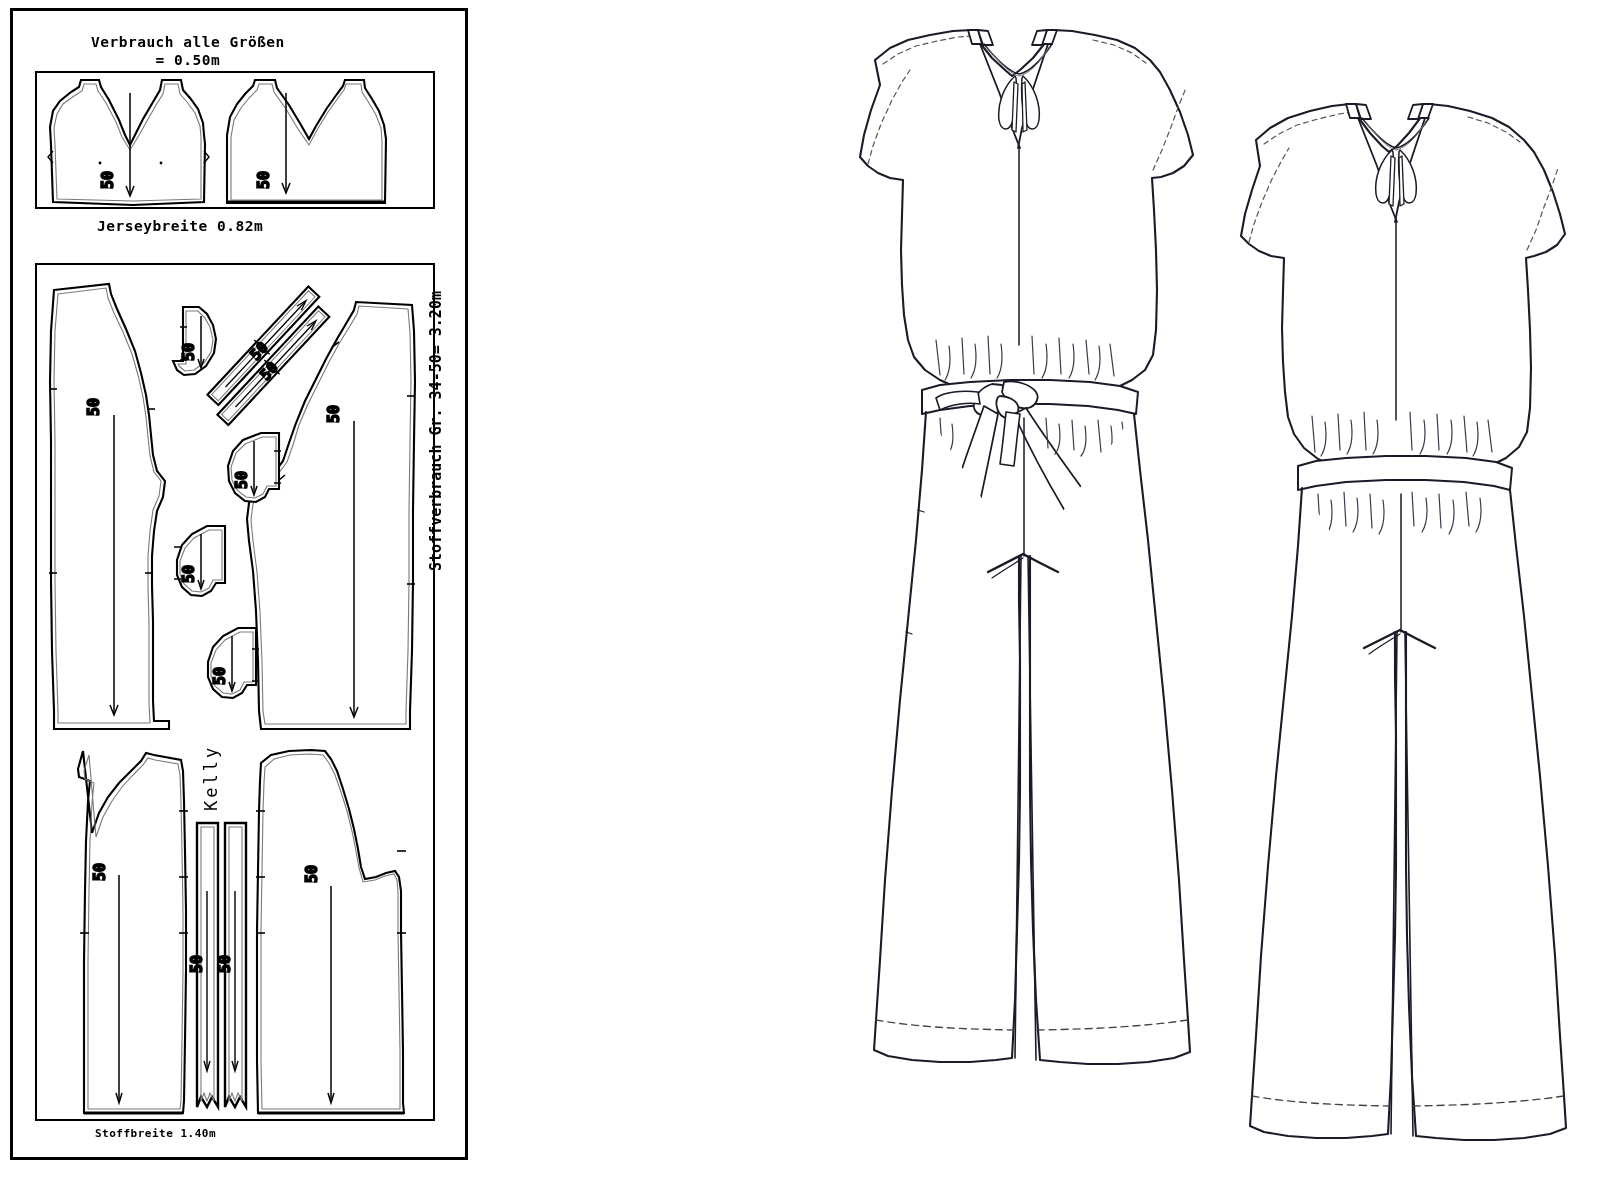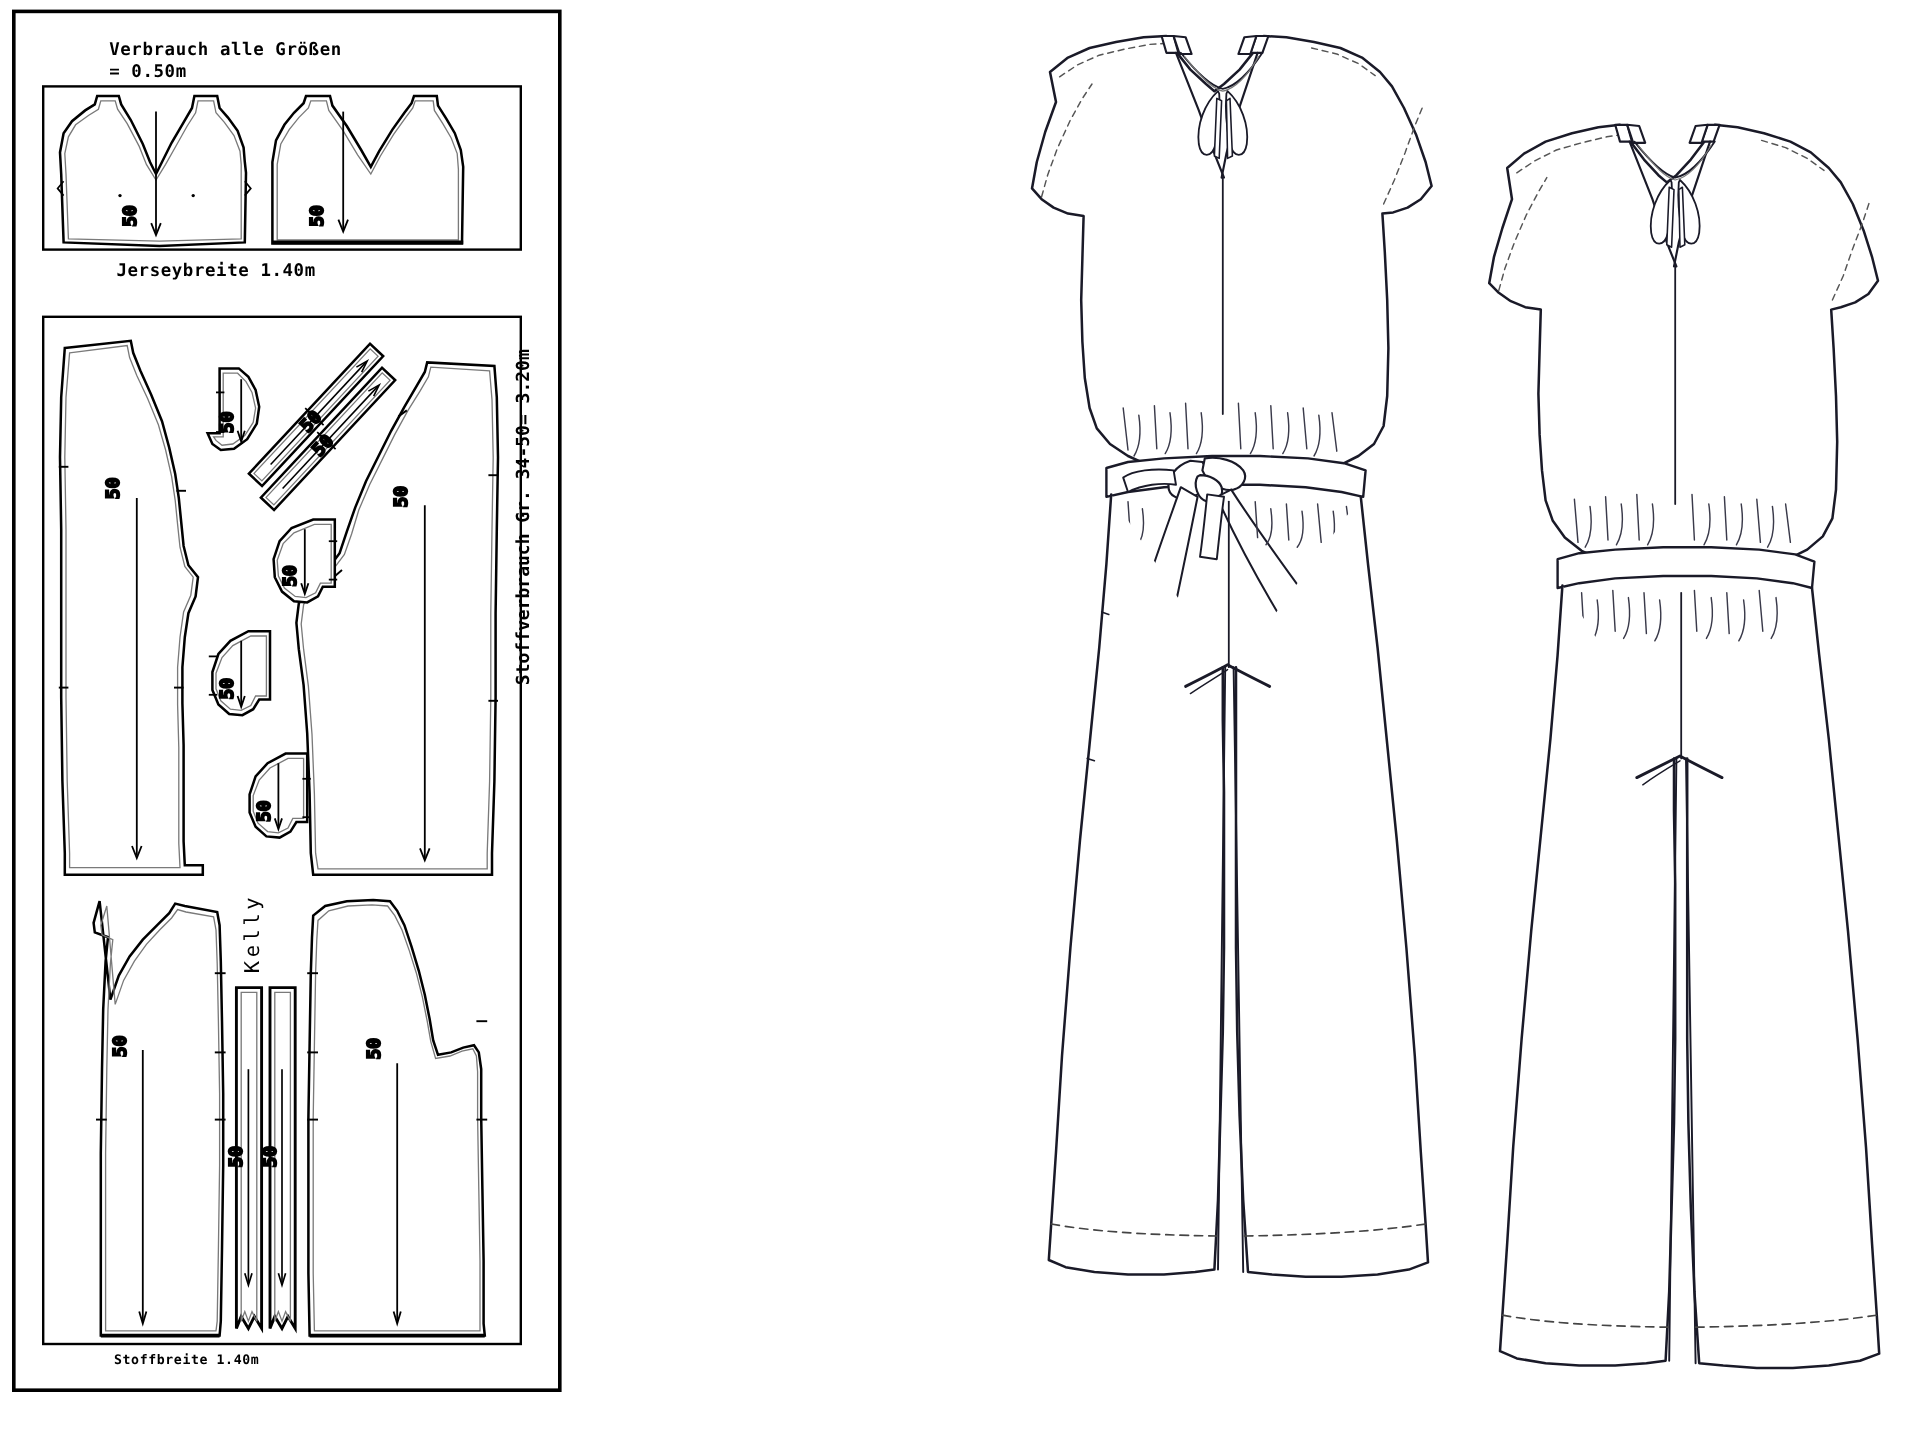--- a/index.html
+++ b/index.html
@@ -13,21 +13,21 @@
 
   
   .layout-panel{
     position:absolute;left:10px;top:8px;width:458px;height:1152px;
     border:3px solid #000;box-sizing:border-box;background:#fff;
   }
   .cap-text{
     position:absolute;font-weight:bold;letter-spacing:.5px;
     white-space:pre;line-height:1.25;
   }
-  .consumption{left:78px;top:22px;font-size:14.5px;}
+  .consumption{left:78px;top:22px;font-size:14.5px;text-align:center;}
   .jersey-label{left:84px;top:206px;font-size:14.5px;}
   .fabric-label{left:82px;top:1116px;font-size:11px;}
   .vertical-consumption{
     position:absolute;left:414px;top:560px;font-size:15px;font-weight:bold;
     transform:rotate(-90deg);transform-origin:0 0;white-space:nowrap;
   }
   .pattern-name{
     position:absolute;left:188px;top:800px;font-size:17px;letter-spacing:3px;
     transform:rotate(-90deg);transform-origin:0 0;white-space:nowrap;
   }
@@ -88,21 +88,21 @@
                  L246 73 L259 73 L261 81 L273 98 L285 118 L296 134 L304 119
                  L315 101 L325 87 L331 79 L333 73 L348 73 L349 81 L356 92
                  L363 104 L368 117 L369 130 L369 189 L218 189 Z" stroke="#7a7a7a" stroke-width="1.1" fill="none"></path>
         <line x1="273" y1="82" x2="273" y2="180" stroke="#000" stroke-width="1.5"></line>
         <path d="M269 172 L273 182 L277 172" stroke="#000" stroke-width="1.5" fill="none"></path>
         <text class="grain-num" x="256" y="178" transform="rotate(-90 256 178)">50</text>
         <line x1="214" y1="191" x2="373" y2="191" stroke="#000" stroke-width="3"></line>
       </g>
     </svg>
 
-    <div class="cap-text jersey-label">Jerseybreite 1.40m</div>
+    <div class="cap-text jersey-label">Jerseybreite 0.82m</div>
 
     <div class="fabric-box box-main"></div>
 
     <svg class="svg-layer" width="458" height="1152" viewBox="0 0 458 1152" fill="none" stroke="#000" stroke-width="1.6">
 
       <g>
         <path d="M41 279 L96 273 L98 283 L104 298 L113 318 L122 340 L128 362
                  L133 384 L136 404 L138 424 L140 444 L144 460 L152 470 L150 486
                  L144 500 L141 520 L139 545 L139 575 L140 610 L140 650 L140 690
                  L141 710 L156 710 L156 718 L41 718 L41 700 L39 640 L38 570

